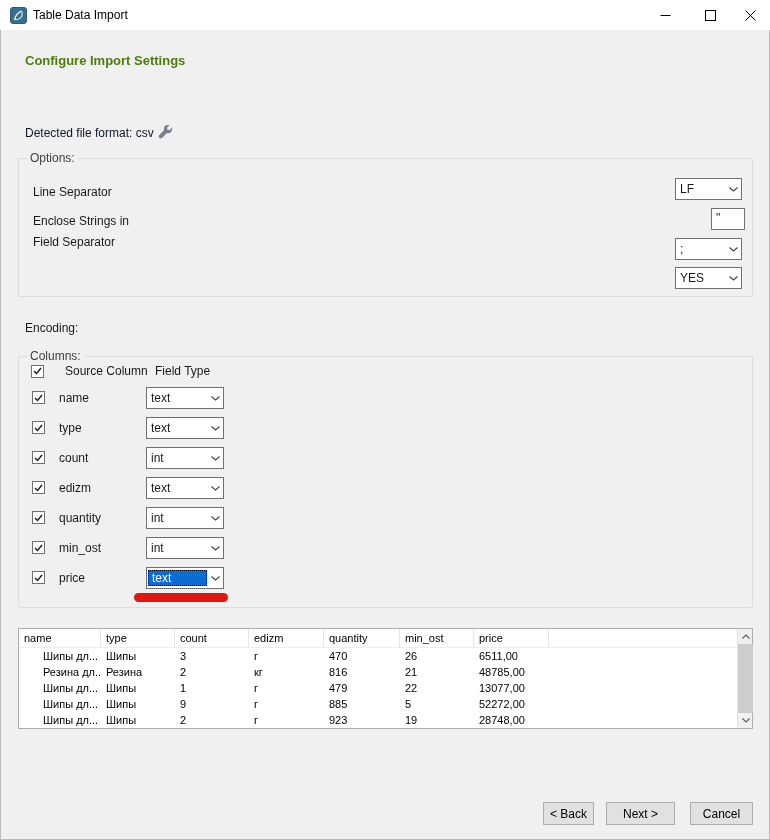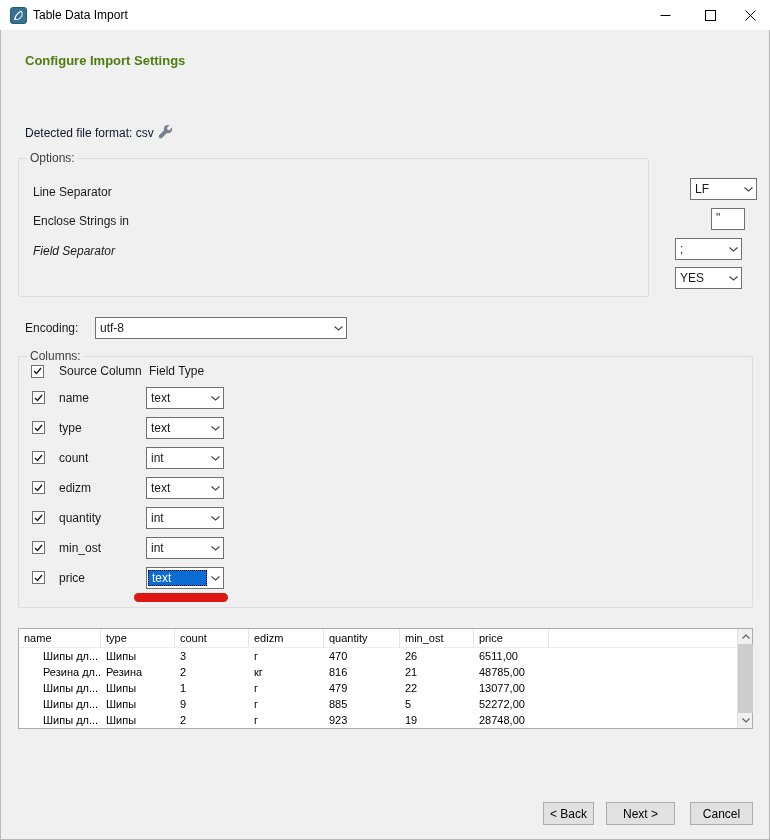--- a/index.html
+++ b/index.html
@@ -18,52 +18,52 @@
   .btn-min { right:82px; } .btn-max { right:37px; } .btn-close { right:-3px; }
 
   
   .heading { position:absolute; left:25px; top:53px; font-size:13px; font-weight:bold; color:#14389a; }
   .detected { position:absolute; left:25px; top:126px; font-size:12px; color:#0f172a; }
   .wrench { position:absolute; left:156px; top:123px; width:18px; height:18px; }
 
   
   .groupbox { position:absolute; border:1px solid #dcdcdc; border-radius:2px; }
   .groupbox .legend { position:absolute; top:-8px; left:8px; background:#f0f0f0; padding:0 3px; color:#3f3f3f; }
-  .gb-options { left:18px; top:158px; width:631px; height:139px; }
+  .gb-options { left:18px; top:158px; width:735px; height:139px; }
   .gb-columns { left:18px; top:356px; width:735px; height:252px; }
 
   .opt-label { position:absolute; left:14px; color:#1a1a1a; }
 
   
   .fselect { position:absolute; height:22px; background:#fff; border:1px solid #707070;
              display:flex; align-items:center; }
   .fselect .fselect-value { flex:1 1 auto; padding:1px 2px 1px 4px; font-size:12px; white-space:nowrap; overflow:hidden; }
   .fselect .chev { flex:0 0 16px; display:flex; align-items:center; justify-content:center; }
   .fselect .fselect-value.hl { background:#0c6cd6; color:#fff; outline:1px dotted #000; outline-offset:-1px; margin:1px 0 1px 1px; }
 
   .ftext { position:absolute; height:22px; background:#fff; border:1px solid #707070;
            font-family:"Liberation Sans",sans-serif; font-size:12px; padding:2px 4px; color:#1a1a1a; }
 
   .fcheck { width:13px; height:13px; background:#fff; border:1px solid #707070; display:flex;
             align-items:center; justify-content:center; }
   .fcheck svg { display:block; }
 
   
-  .sel-line { left:656px; top:19px; width:67px;margin-left:15px; }
+  .sel-line { left:656px; top:19px; width:67px; }
   .inp-quote { left:692px; top:49px; width:34px; }
   .sel-field { left:656px; top:79px; width:67px; }
   .sel-null  { left:656px; top:108px; width:67px; }
 
   
   .enc-label { position:absolute; left:25px; top:321px; }
   .sel-encoding { left:95px; top:317px; width:252px; }
 
   
   .col-header { position:absolute; left:12px; top:7px; display:flex; align-items:center; }
-  .col-header .hd-source { margin-left:15px; width:87px; }
+  .col-header .hd-source { margin-left:21px; width:87px; }
   .col-header .hd-type { margin-left:3px; }
   .col-rows { position:absolute; left:0; top:26px; width:100%; }
   .col-row { position:relative; height:30px; }
   .col-row .fcheck { position:absolute; left:13px; top:8px; }
   .col-row .col-label { position:absolute; left:40px; top:8px; }
   .col-row .fselect { left:127px; top:4px; width:78px; }
 
   .red-underline { position:absolute; left:134px; top:593px; width:94px; height:9px;
                    border-radius:5px; }
 
@@ -142,49 +142,41 @@
       <span class="chev">
         <svg width="9" height="5" viewBox="0 0 9 5">
             <path d="M0.5 0.5 L4.5 4 L8.5 0.5" fill="none" stroke="#444" stroke-width="1.1"></path>
           </svg>
       </span>
     </div>
 
     <span class="opt-label" style="top:55px;">Enclose Strings in</span>
     <div class="ftext inp-quote">"</div>
 
-    <span class="opt-label" style="top:85px;font-style:italic;">Field Separator</span>
+    <span class="opt-label" style="top:76px;">Field Separator</span>
     <div class="fselect sel-field">
       <span class="fselect-value">;</span>
       <span class="chev">
         <svg width="9" height="5" viewBox="0 0 9 5">
             <path d="M0.5 0.5 L4.5 4 L8.5 0.5" fill="none" stroke="#444" stroke-width="1.1"></path>
           </svg>
       </span>
     </div>
 
     <div class="fselect sel-null">
       <span class="fselect-value">YES</span>
       <span class="chev">
         <svg width="9" height="5" viewBox="0 0 9 5">
             <path d="M0.5 0.5 L4.5 4 L8.5 0.5" fill="none" stroke="#444" stroke-width="1.1"></path>
           </svg>
       </span>
     </div>
   </div>
 
   <span class="enc-label">Encoding:</span>
-  <div class="fselect sel-encoding">
-    <span class="fselect-value">utf-8</span>
-    <span class="chev">
-      <svg width="9" height="5" viewBox="0 0 9 5">
-          <path d="M0.5 0.5 L4.5 4 L8.5 0.5" fill="none" stroke="#444" stroke-width="1.1"></path>
-        </svg>
-    </span>
-  </div>
 
   <div class="groupbox gb-columns">
     <span class="legend">Columns:</span>
     <div class="col-header">
       <span class="fcheck">
         <svg width="9" height="8" viewBox="0 0 9 8">
             <path d="M1 4 L3.5 6.5 L8 1" fill="none" stroke="#1a1a1a" stroke-width="1.4"></path>
           </svg>
       </span>
       <span class="hd-source">Source Column</span>

